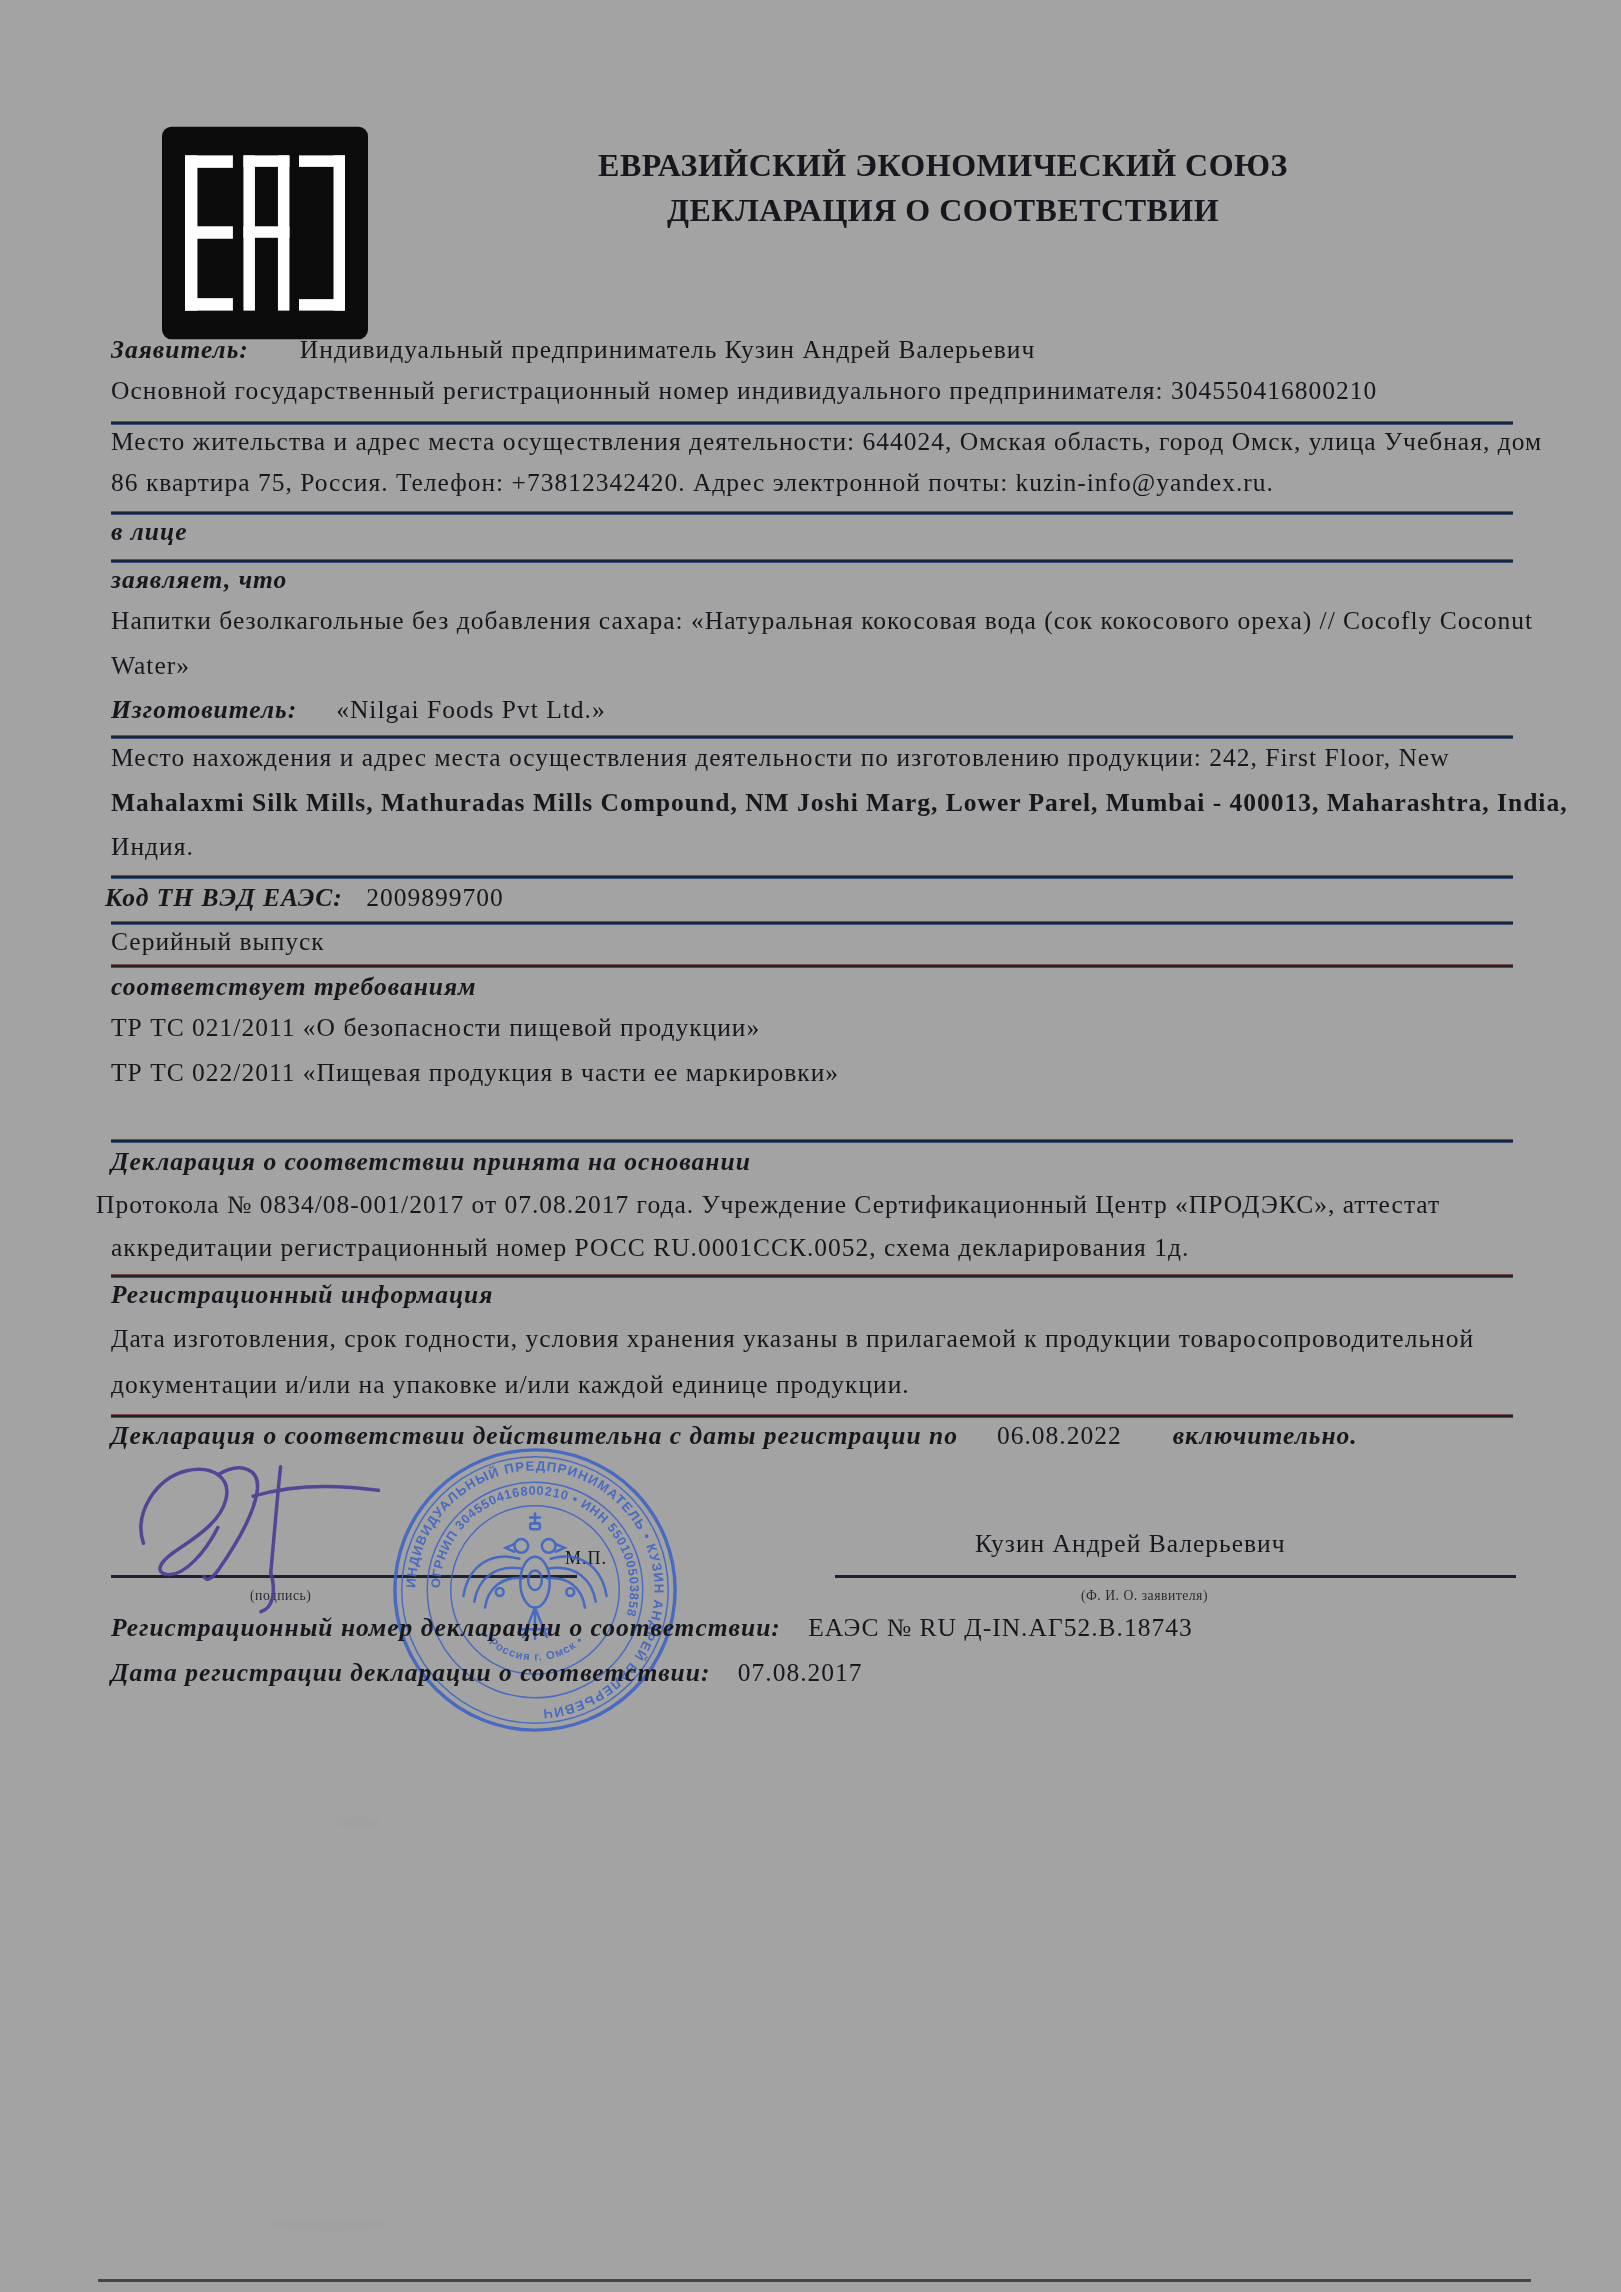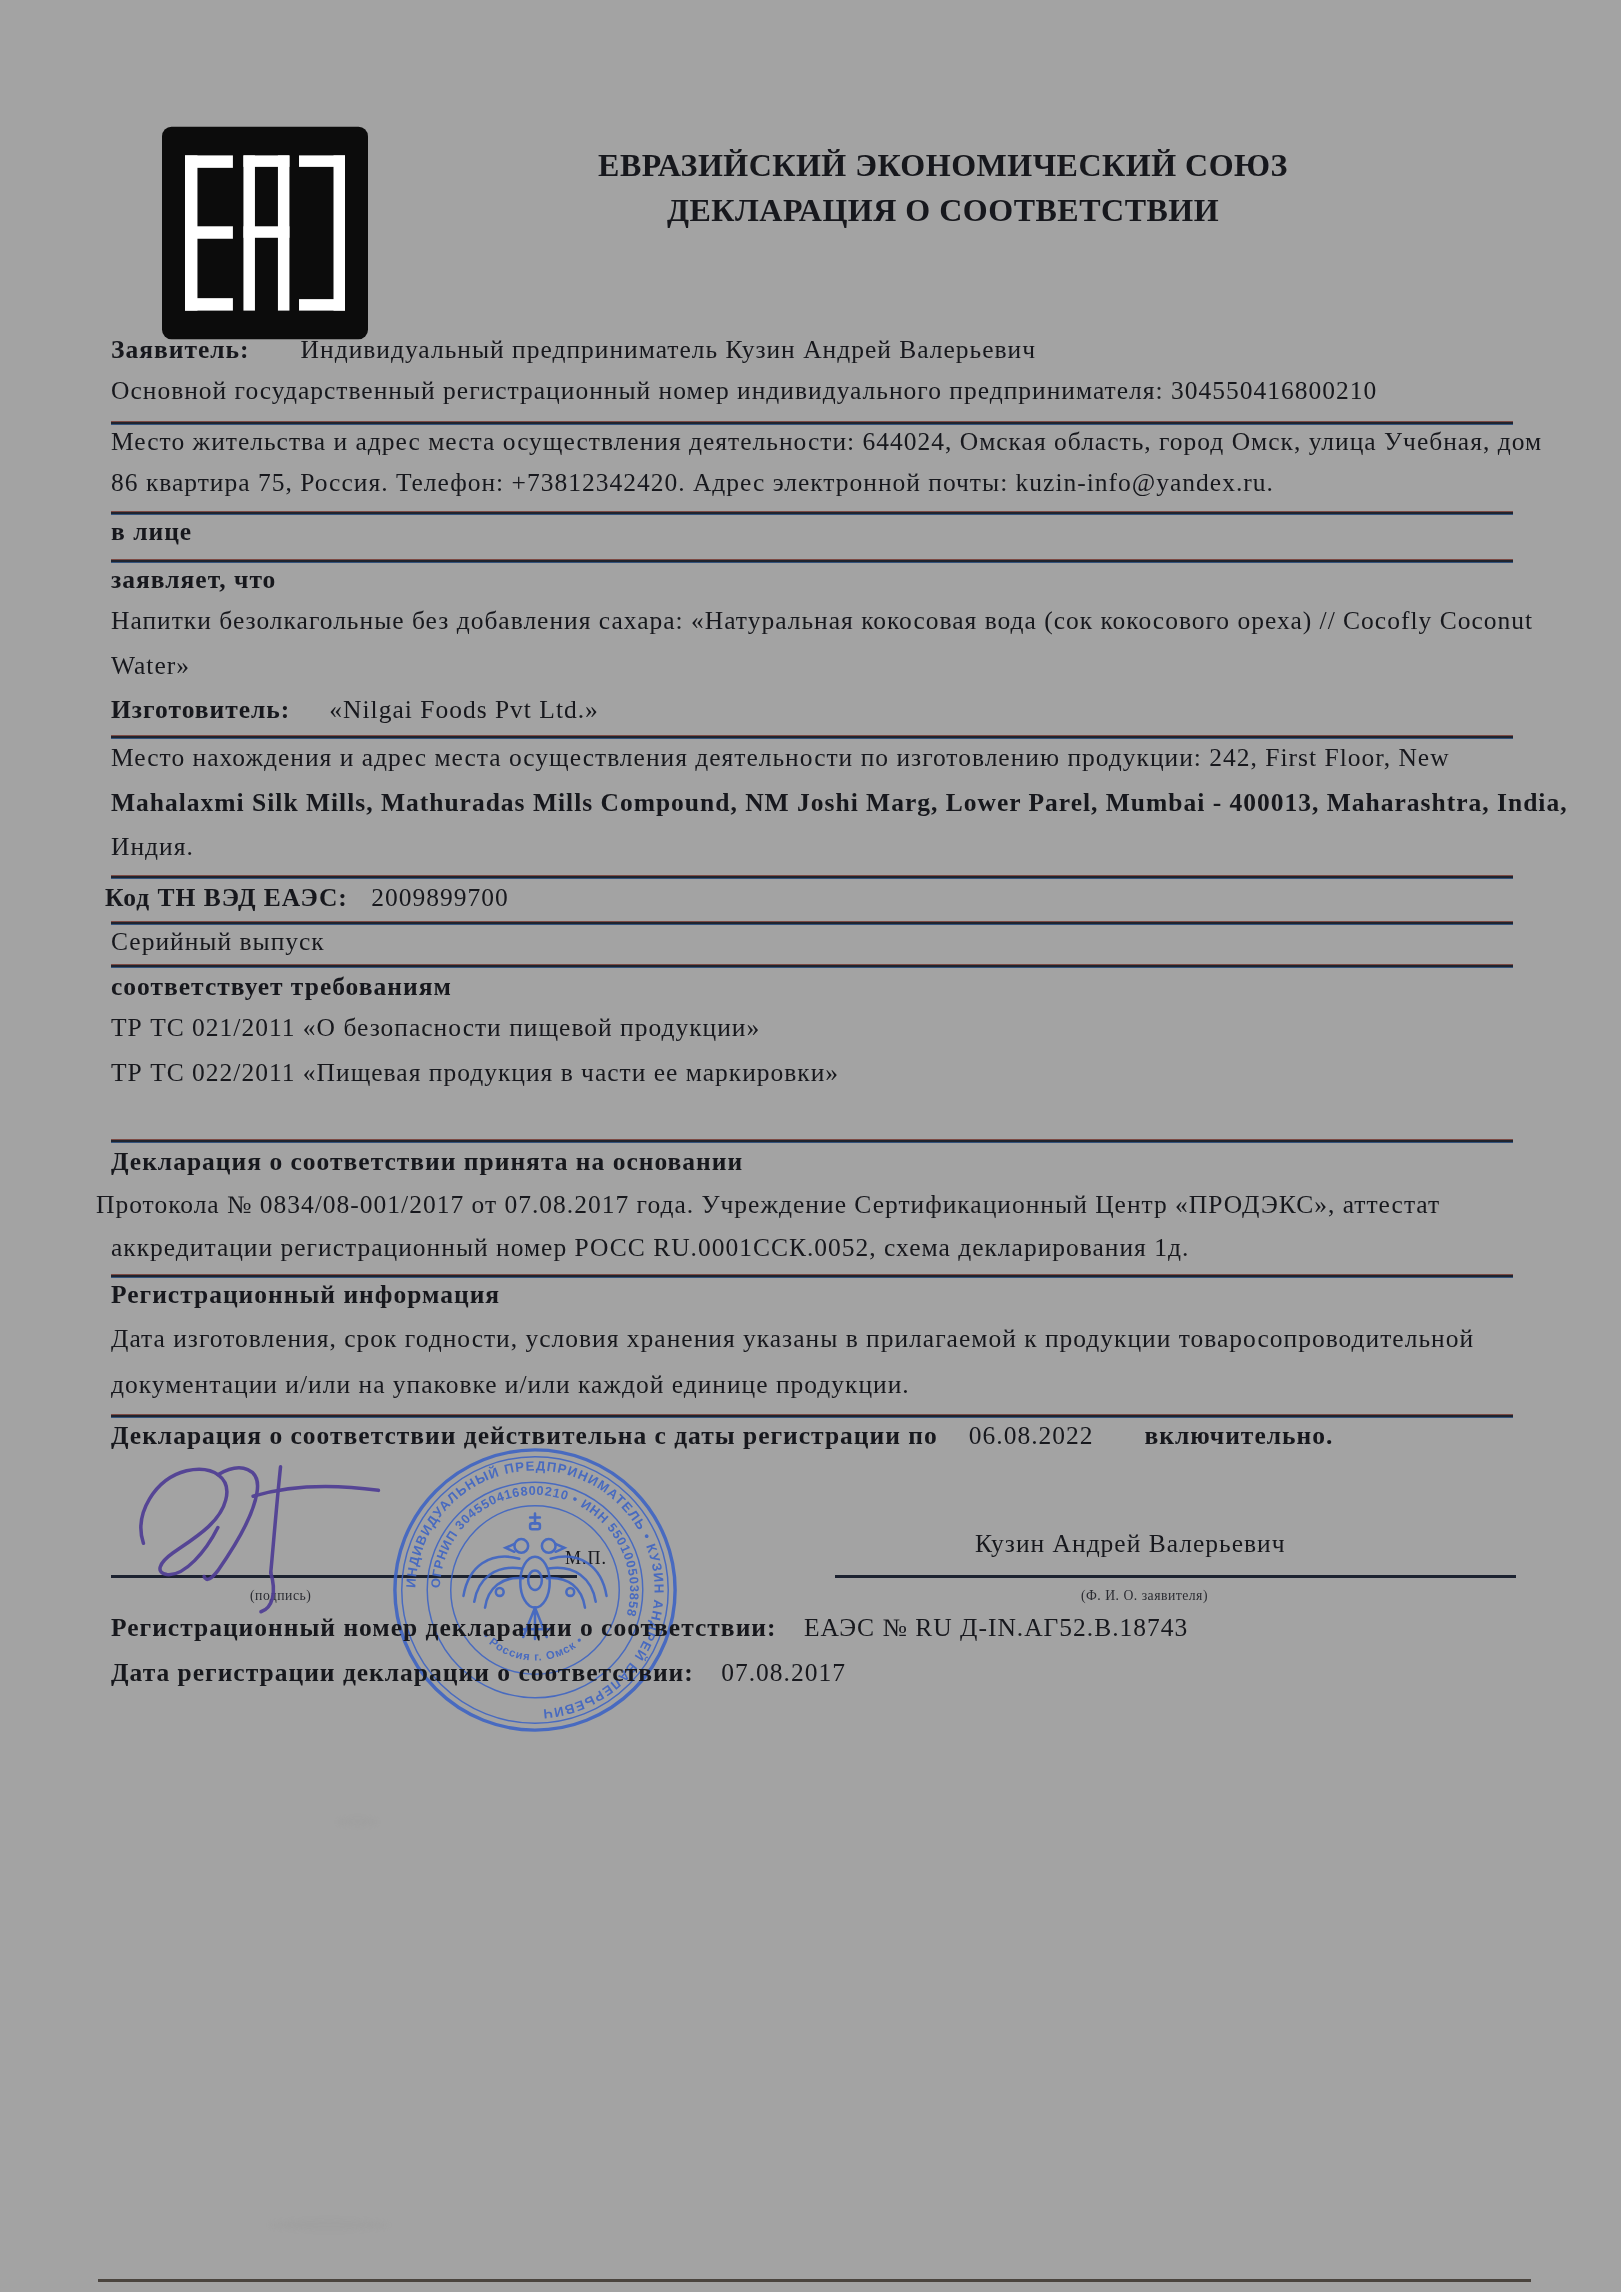--- a/index.html
+++ b/index.html
@@ -6,28 +6,28 @@
   .page{
     position:relative;
     width:1621px;height:2293px;
     background:#a3a3a3;
     font-family:"Liberation Serif","DejaVu Serif",serif;
     color:#17181d;
     overflow:hidden;
     border-right:1px solid #e3e3e3;
   }
   .t{position:absolute;white-space:nowrap;font-size:25.5px;letter-spacing:1px;line-height:1;}
-  .b{font-weight:700;}
+  .b{font-weight:700;font-style:italic;}
   .rule{position:absolute;left:111px;width:1402px;height:2px;background:#20242e;
         border-top:1px solid #7c4a44;border-bottom:1px solid #32527c;}
   .title{position:absolute;left:333px;width:1220px;text-align:center;
          font-weight:700;font-size:32px;letter-spacing:0.5px;white-space:nowrap;}
   .caption{position:absolute;font-size:13.7px;letter-spacing:0.5px;color:#2a2b31;white-space:nowrap;}
   .sigline{position:absolute;height:2.9px;background:#1c2230;}
-  .valgap{margin-left:31px;}
+  .valgap{margin-left:39px;}
   .stamp-svg{position:absolute;left:390px;top:1445px;opacity:.88;}
   .sig-svg{position:absolute;left:116px;top:1445px;opacity:.92;}
   .logo-svg{position:absolute;left:162px;top:124px;}
   .smudge{position:absolute;background:rgba(150,150,150,.18);border-radius:50%;filter:blur(2px);}
   .bottomline{position:absolute;left:98px;top:2279px;width:1433px;height:2.9px;background:#4a443e;}
 </style>
 </head>
 <body>
 
 <div class="page">

